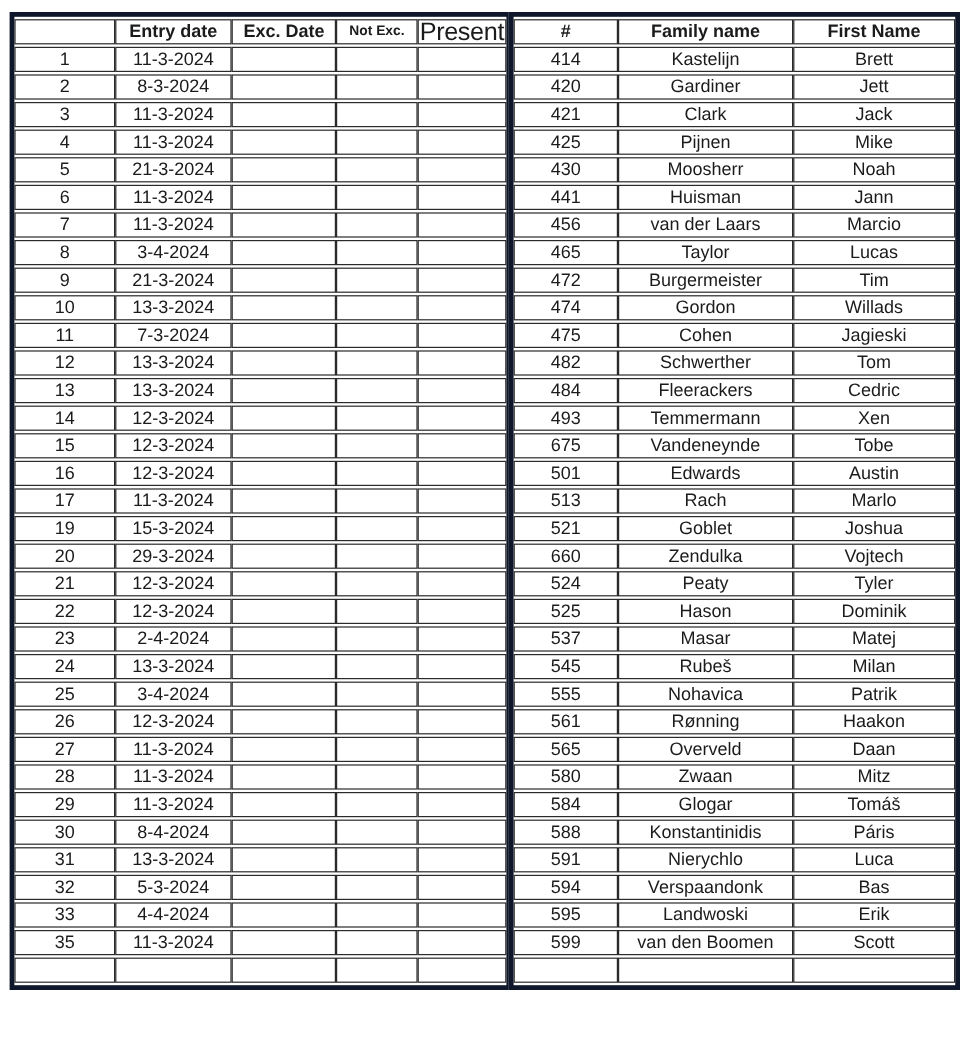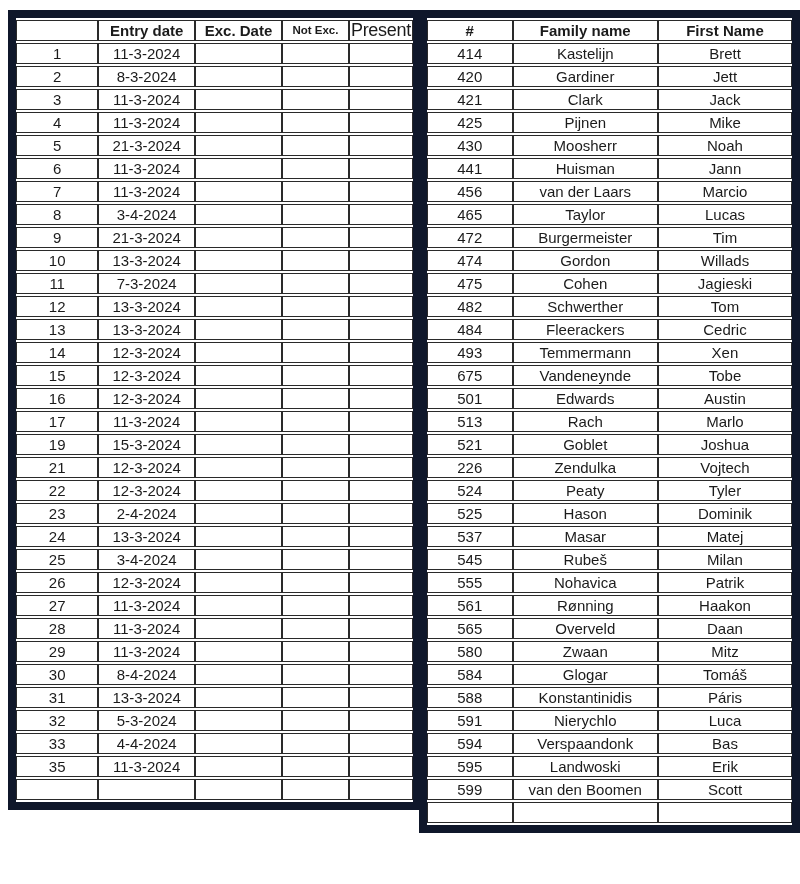--- a/index.html
+++ b/index.html
@@ -11,39 +11,39 @@
   .sheet {
     position: absolute;
     left: 8px; top: 10px;
     display: flex;
     align-items: flex-start;
   }
   table.tbl {
     border-collapse: separate;
     border-spacing: 0 2px;
     table-layout: fixed;
-    border: 8px solid #0f172a;
+    border: 4px solid #0f172a;
     background: #ffffff;
   }
   table.tbl-right { margin-left: -2px; }
   td, th {
     border: 1px solid #2a2a2a;
     height: 19px;
     padding: 0 1px;
     text-align: center;
     vertical-align: middle;
     font-size: 15px;
     line-height: 19px;
     color: #1b1b1b;
     font-weight: 400;
     white-space: nowrap;
     overflow: hidden;
   }
   th { font-weight: 700; }
-  th.c-present { font-weight: 400; font-size: 18px; letter-spacing: -0.3px; }
+  th.c-present { font-weight: 400; font-size: 21px; letter-spacing: -0.3px; }
   th.c-notexc  { font-size: 11.5px; }
   
   .w-num    { width: 90px; }
   .w-date   { width: 99px; }
   .w-exc    { width: 89px; }
   .w-notexc { width: 69px; }
   .w-present{ width: 64px; }
   .w-id     { width: 91px; }
   .w-family { width: 148px; }
   .w-first  { width: 139px; }
@@ -191,20 +191,27 @@
           <td></td>
         </tr>
         <tr>
           <td>19</td>
           <td>15-3-2024</td>
           <td></td>
           <td></td>
           <td></td>
         </tr>
         <tr>
+          <td>20</td>
+          <td>29-3-2024</td>
+          <td></td>
+          <td></td>
+          <td></td>
+        </tr>
+        <tr>
           <td>21</td>
           <td>12-3-2024</td>
           <td></td>
           <td></td>
           <td></td>
         </tr>
         <tr>
           <td>22</td>
           <td>12-3-2024</td>
           <td></td>
@@ -403,21 +410,21 @@
           <td>513</td>
           <td>Rach</td>
           <td>Marlo</td>
         </tr>
         <tr>
           <td>521</td>
           <td>Goblet</td>
           <td>Joshua</td>
         </tr>
         <tr>
-          <td>226</td>
+          <td>660</td>
           <td>Zendulka</td>
           <td>Vojtech</td>
         </tr>
         <tr>
           <td>524</td>
           <td>Peaty</td>
           <td>Tyler</td>
         </tr>
         <tr>
           <td>525</td>

